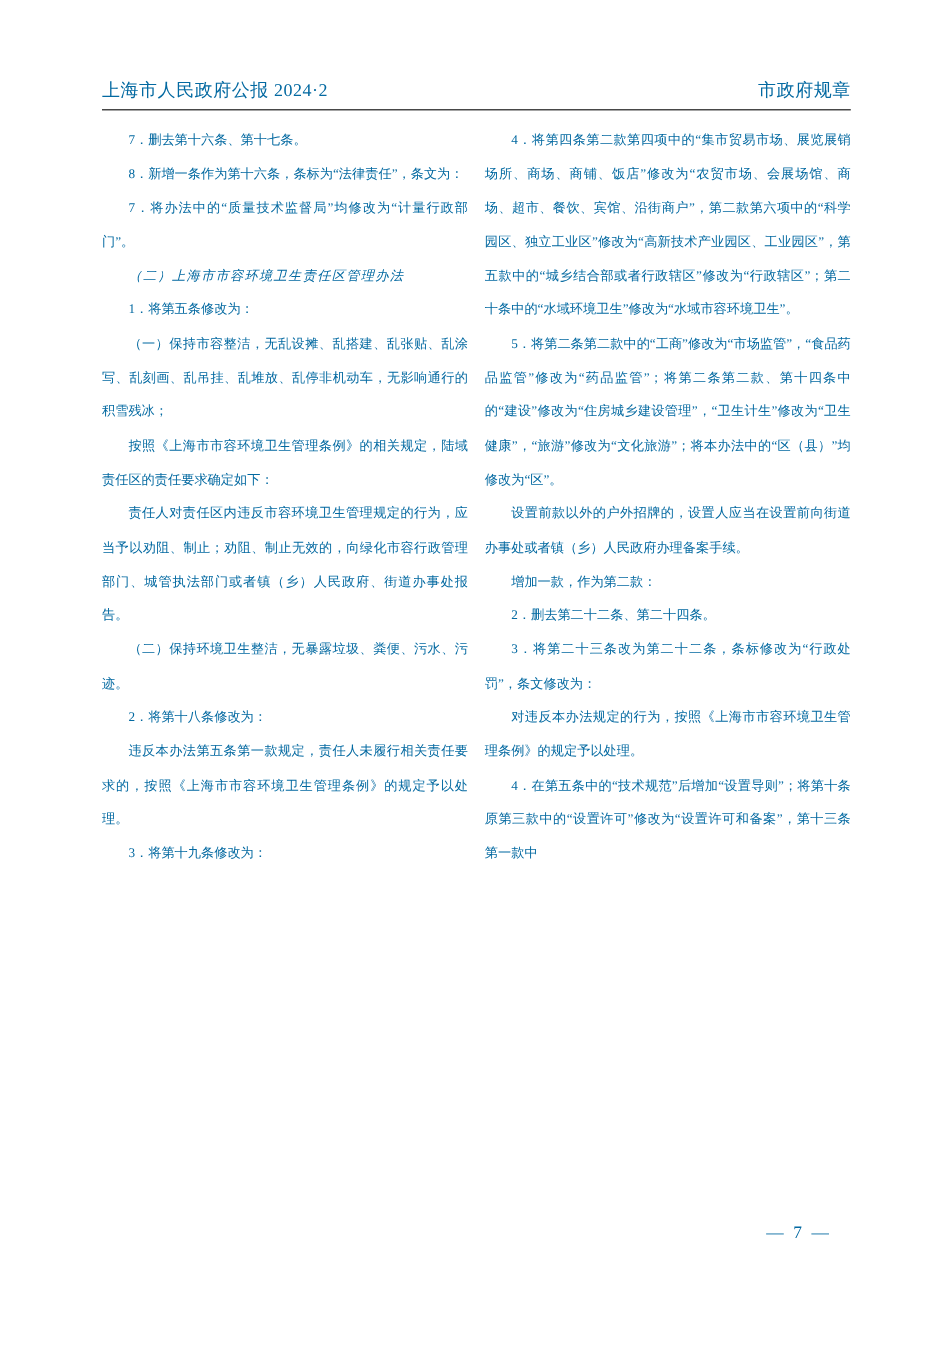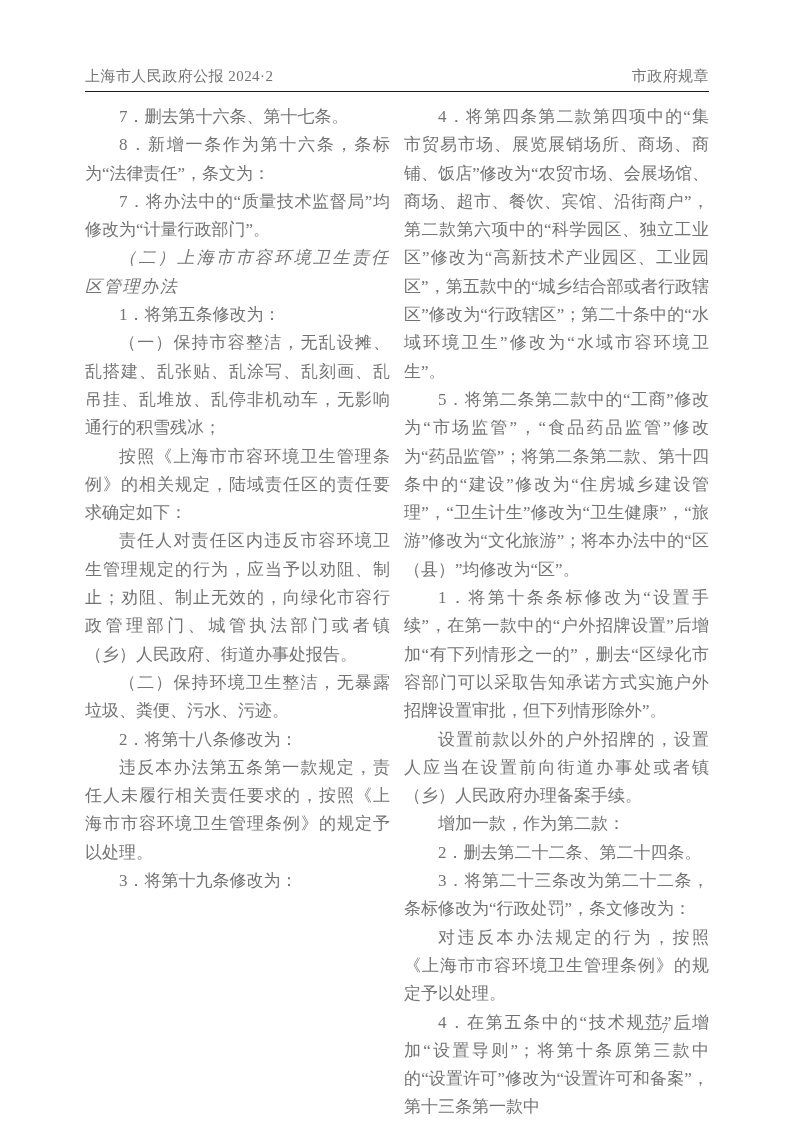--- a/index.html
+++ b/index.html
@@ -5,21 +5,21 @@
   html, body {
     margin: 0;
     padding: 0;
     background: #ffffff;
   }
   .page {
     position: relative;
     width: 793px;
     height: 1122px;
     background: #ffffff;
-    color: #737373;
+    color: #0369a1;
     font-family: "Liberation Serif", "DejaVu Serif", serif;
     overflow: hidden;
   }
   .header {
     position: absolute;
     top: 66px;
     left: 85px;
     width: 624px;
     display: flex;
     justify-content: space-between;
@@ -41,21 +41,21 @@
     left: 85px;
     width: 624px;
     display: flex;
     gap: 14px;
   }
   .col {
     width: 305px;
   }
   .col p {
     margin: 0;
-    font-size: 17px;
+    font-size: 11px;
     line-height: 28.3px;
     text-align: justify;
     text-justify: inter-ideograph;
     text-indent: 2em;
   }
   .col p.kai {
     font-style: italic;
     letter-spacing: 0.1em;
   }
   .page-number {
@@ -94,21 +94,20 @@
       <p>责任人对责任区内违反市容环境卫生管理规定的行为，应当予以劝阻、制止；劝阻、制止无效的，向绿化市容行政管理部门、城管执法部门或者镇（乡）人民政府、街道办事处报告。</p>
       <p>（二）保持环境卫生整洁，无暴露垃圾、粪便、污水、污迹。</p>
       <p>2．将第十八条修改为：</p>
       <p>违反本办法第五条第一款规定，责任人未履行相关责任要求的，按照《上海市市容环境卫生管理条例》的规定予以处理。</p>
       <p>3．将第十九条修改为：</p>
     </div>
 
     <div class="col">
       <p>4．将第四条第二款第四项中的“集市贸易市场、展览展销场所、商场、商铺、饭店”修改为“农贸市场、会展场馆、商场、超市、餐饮、宾馆、沿街商户”，第二款第六项中的“科学园区、独立工业区”修改为“高新技术产业园区、工业园区”，第五款中的“城乡结合部或者行政辖区”修改为“行政辖区”；第二十条中的“水域环境卫生”修改为“水域市容环境卫生”。</p>
       <p>5．将第二条第二款中的“工商”修改为“市场监管”，“食品药品监管”修改为“药品监管”；将第二条第二款、第十四条中的“建设”修改为“住房城乡建设管理”，“卫生计生”修改为“卫生健康”，“旅游”修改为“文化旅游”；将本办法中的“区（县）”均修改为“区”。</p>
-      <p>1．将第十条条标修改为“设置手续”，在第一款中的“户外招牌设置”后增加“有下列情形之一的”，删去“区绿化市容部门可以采取告知承诺方式实施户外招牌设置审批，但下列情形除外”。</p>
       <p>设置前款以外的户外招牌的，设置人应当在设置前向街道办事处或者镇（乡）人民政府办理备案手续。</p>
       <p>增加一款，作为第二款：</p>
       <p>2．删去第二十二条、第二十四条。</p>
       <p>3．将第二十三条改为第二十二条，条标修改为“行政处罚”，条文修改为：</p>
       <p>对违反本办法规定的行为，按照《上海市市容环境卫生管理条例》的规定予以处理。</p>
       <p>4．在第五条中的“技术规范”后增加“设置导则”；将第十条原第三款中的“设置许可”修改为“设置许可和备案”，第十三条第一款中</p>
     </div>
 
   </main>
 

